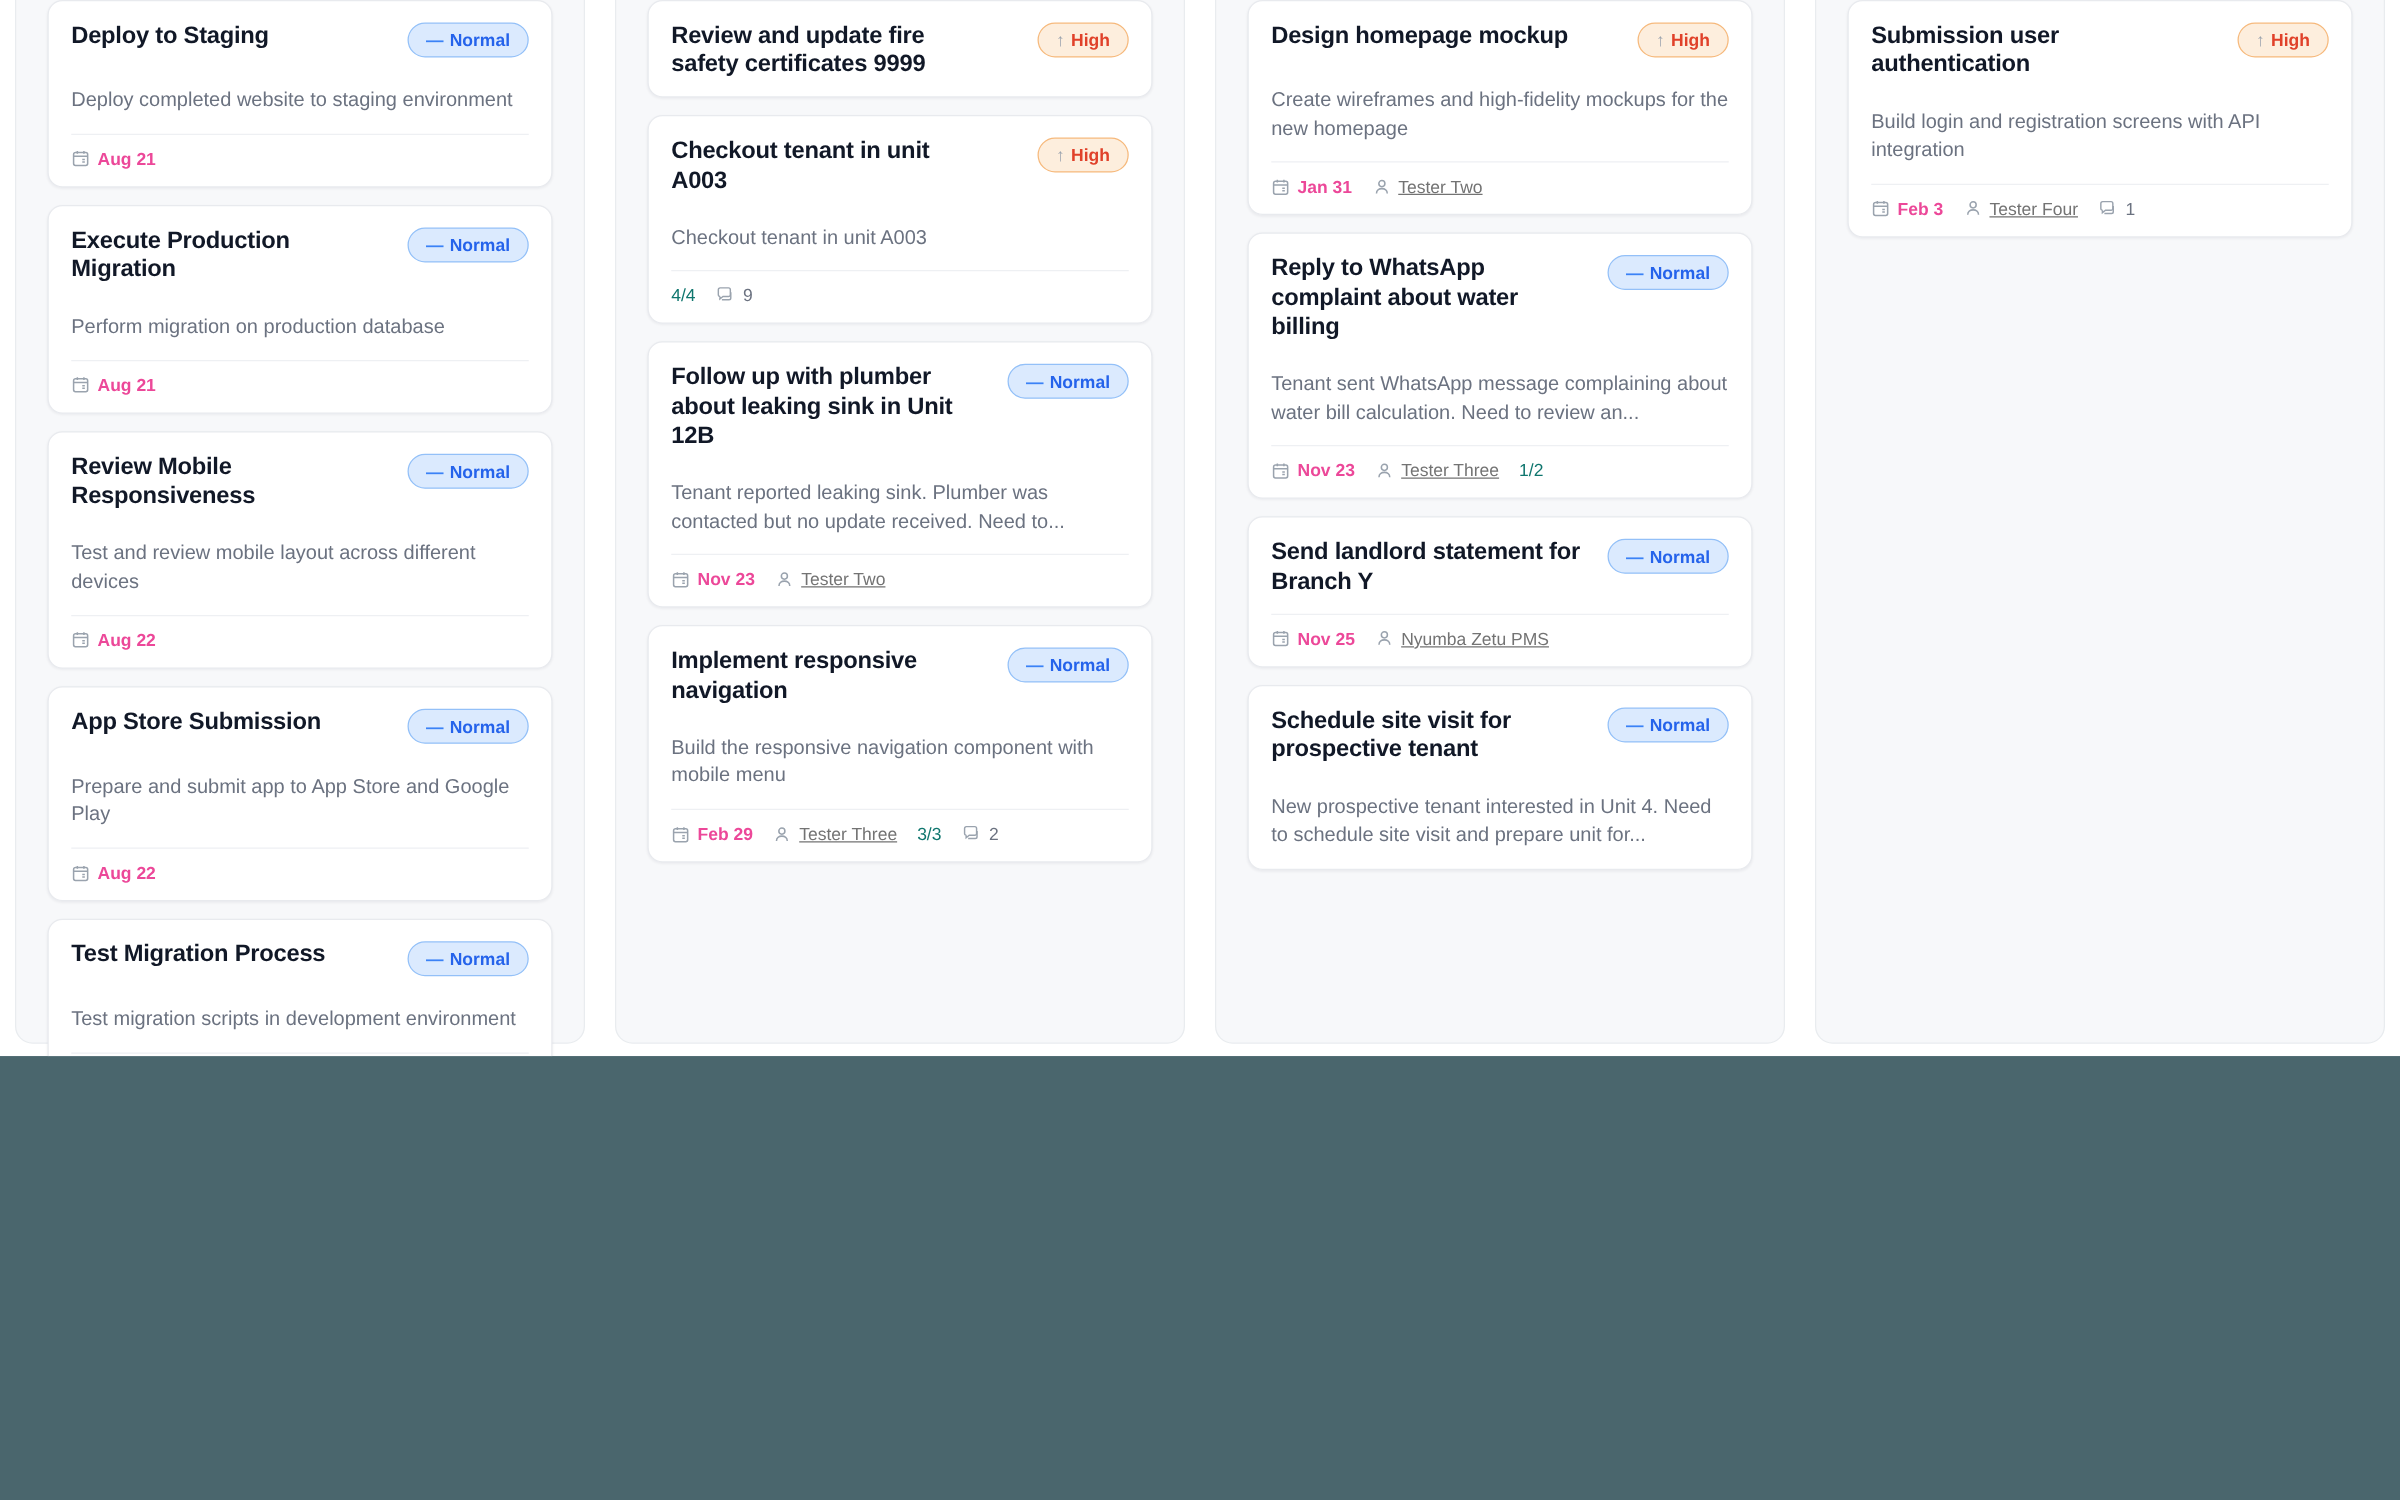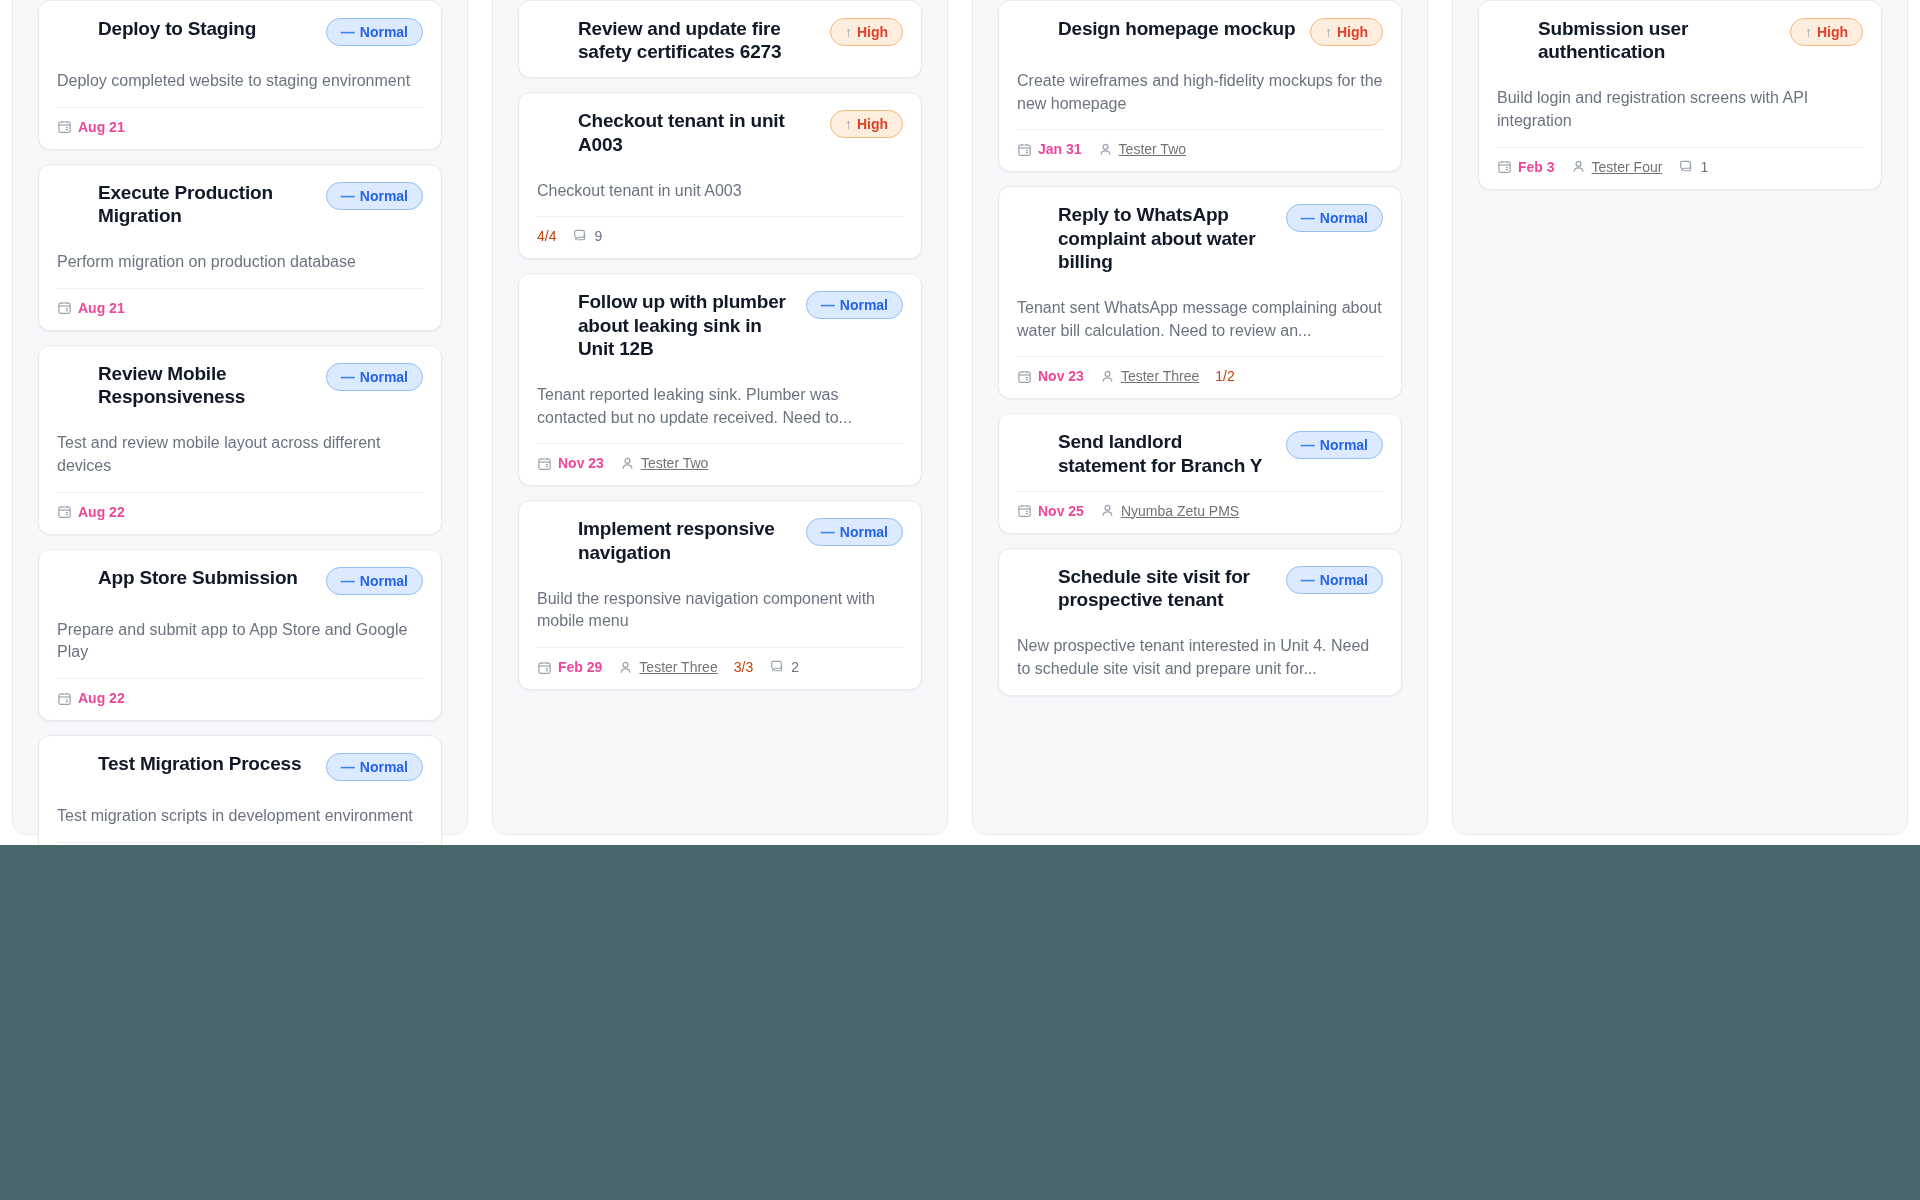--- a/index.html
+++ b/index.html
@@ -56,21 +56,20 @@
     border: 1px solid #e8eaee;
     border-radius: 12px;
     padding: 16px 18px 14px 18px;
     box-shadow: 0 1px 2px rgba(16,24,40,0.05);
   }
   .card-top {
     display: flex;
     align-items: flex-start;
     justify-content: space-between;
     gap: 12px;
-    margin-left: 41px;
   }
   .card-title {
     font-size: 19px;
     font-weight: 700;
     color: #111827;
     line-height: 1.22;
     letter-spacing: -0.2px;
     max-width: 255px;
   }
   .badge {
@@ -125,21 +124,21 @@
     color: #6b7280;
   }
   .meta-item {
     display: inline-flex;
     align-items: center;
     gap: 6px;
     white-space: nowrap;
   }
   .meta-item.due { color: #ec4899; font-weight: 700; }
   .meta-item.assignee { color: #737373; text-decoration: underline; }
-  .meta-item.checklist { color: #c2410c; }
+  .meta-item.checklist { color: #0f766e; }
   .meta-item.comments { color: #6b7280; }
   .ico { display: inline-flex; align-items: center; color: #9aa3ae; }
   .ico svg { display: block; }
 
   .bottom-bar {
     position: absolute;
     left: 0; top: 845px;
     width: 1920px; height: 355px;
     background: #4a666d;
   }
@@ -276,21 +275,21 @@
             <div class="card" style="padding-bottom: 40px;"></div>
           </div>
         </div>
       </div>
       <div class="column">
         <div class="col-surface"></div>
         <div class="col-inner">
           <div class="cards">
             <div class="card">
               <div class="card-top">
-                <div class="card-title">Review and update fire safety certificates 6273</div>
+                <div class="card-title">Review and update fire safety certificates 9999</div>
                 <span class="badge high">
                   <span class="bicon">↑</span>
                   <span>High</span>
                 </span>
               </div>
             </div>
             <div class="card">
               <div class="card-top">
                 <div class="card-title">Checkout tenant in unit A003</div>
                 <span class="badge high">

